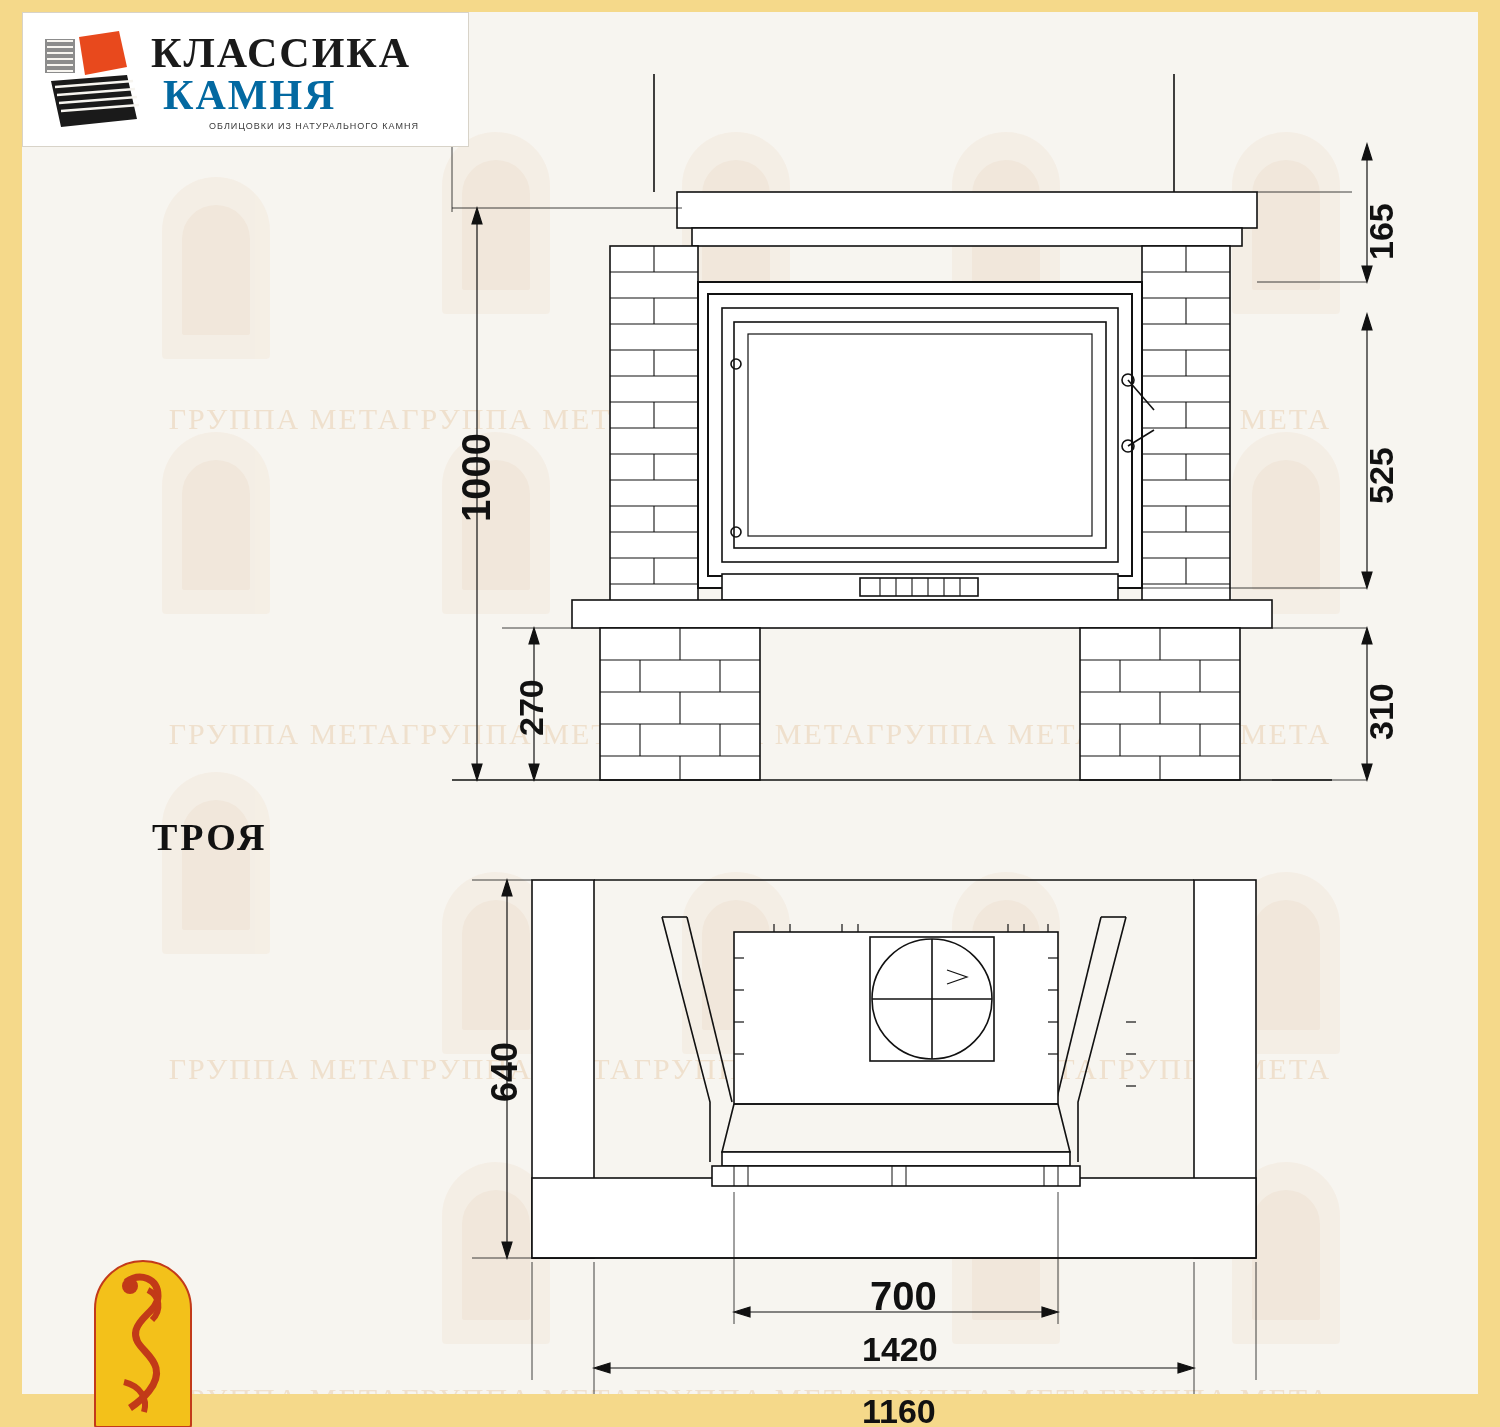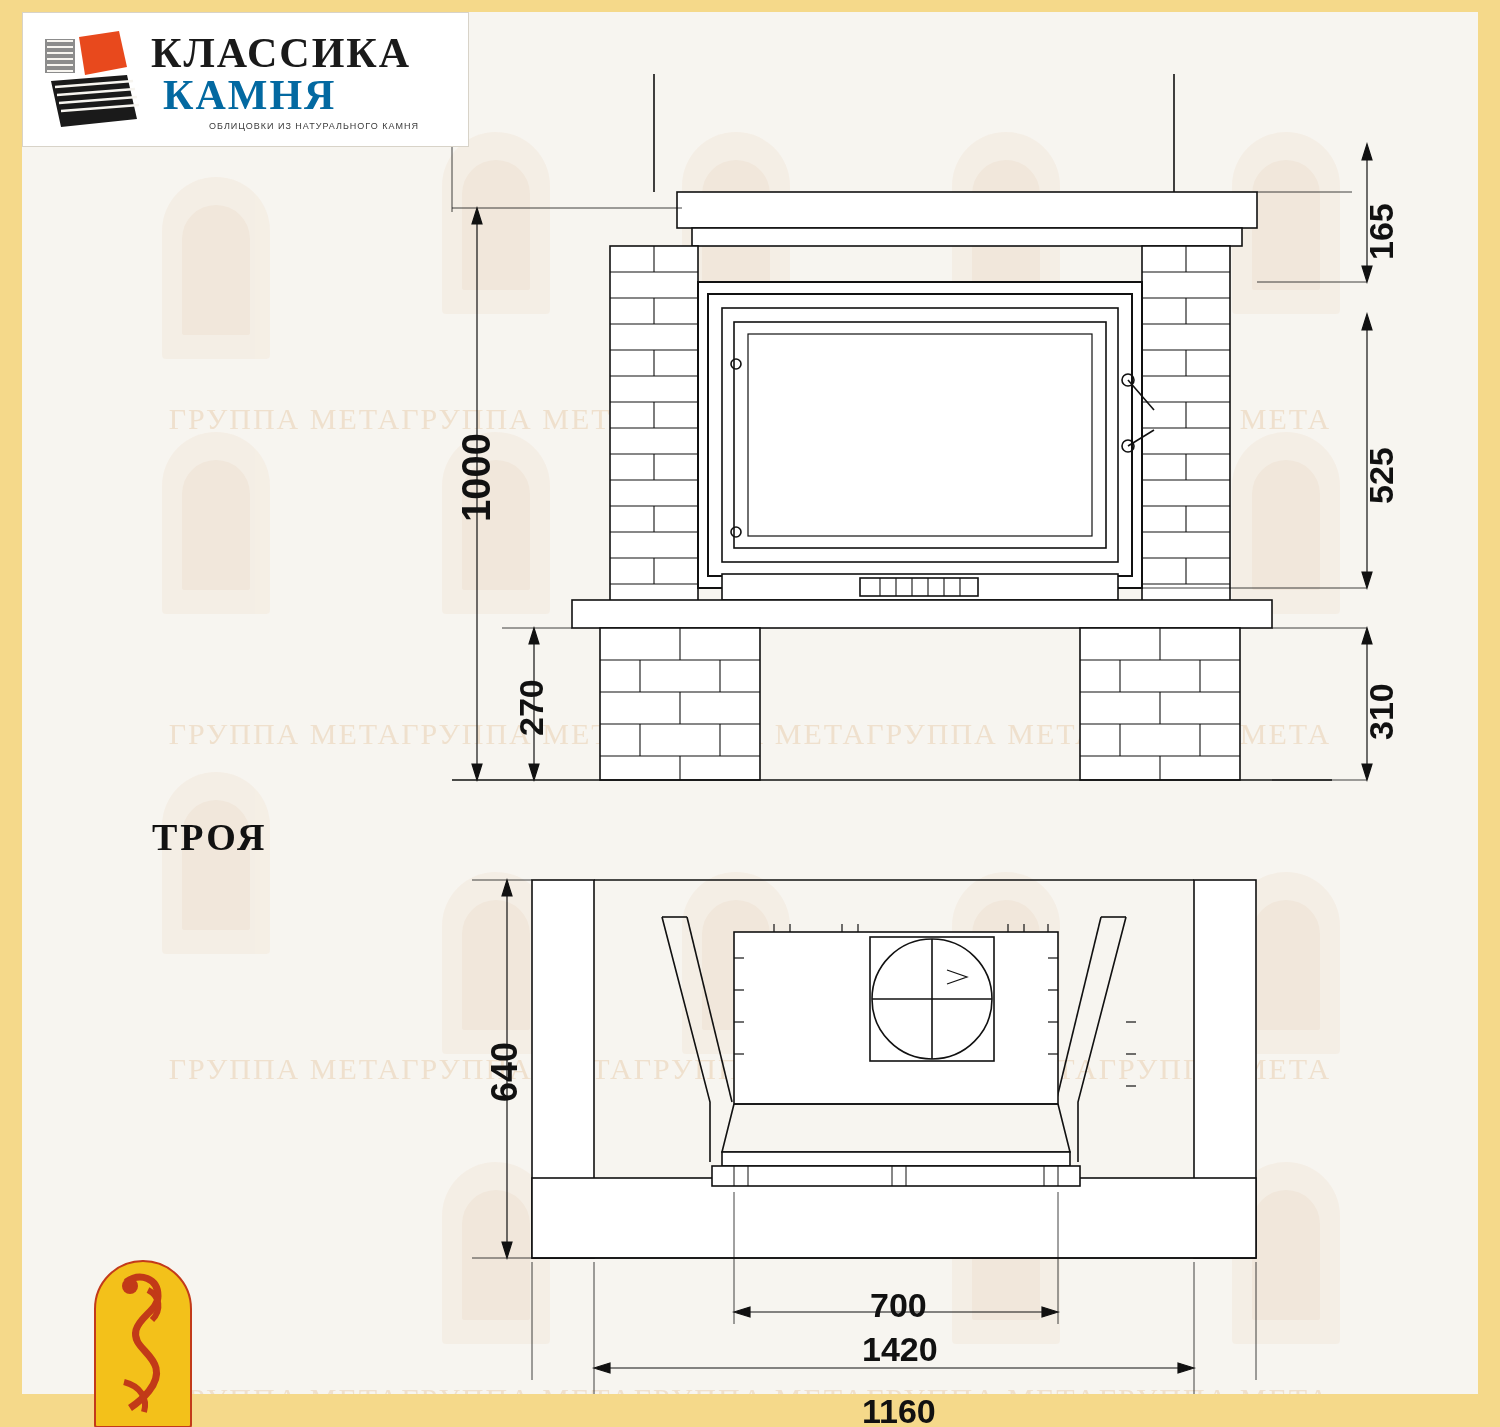--- a/index.html
+++ b/index.html
@@ -359,21 +359,21 @@
         </g>
       </g>
     </svg>
 
     <div class="dim vert" style="left:432px;top:510px;font-size:40px;">1000</div>
     <div class="dim vert" style="left:490px;top:724px;font-size:34px;">270</div>
     <div class="dim vert" style="left:1340px;top:248px;font-size:34px;">165</div>
     <div class="dim vert" style="left:1340px;top:492px;font-size:34px;">525</div>
     <div class="dim vert" style="left:1340px;top:728px;font-size:34px;">310</div>
     <div class="dim vert" style="left:462px;top:1090px;font-size:36px;">640</div>
-    <div class="dim" style="left:848px;top:1262px;font-size:34px;margin-top:12px;">700</div>
+    <div class="dim" style="left:848px;top:1262px;font-size:40px;">700</div>
     <div class="dim" style="left:840px;top:1318px;font-size:34px;">1420</div>
     <div class="dim" style="left:840px;top:1372px;font-size:34px;margin-top:8px;">1160</div>
 
     <div class="model-name">ТРОЯ</div>
 
     <div class="badge">
       <svg width="98" height="168" viewBox="0 0 98 168">
         <path d="M30,20 C44,10 62,16 62,34 C62,48 44,54 40,68 C36,84 56,90 60,106 C64,122 46,138 34,146" fill="none" stroke="#c23a18" stroke-width="7"></path>
         <path d="M52,28 C64,34 66,48 56,58" fill="none" stroke="#c23a18" stroke-width="6"></path>
         <circle cx="34" cy="24" r="8" fill="#c23a18"></circle>

